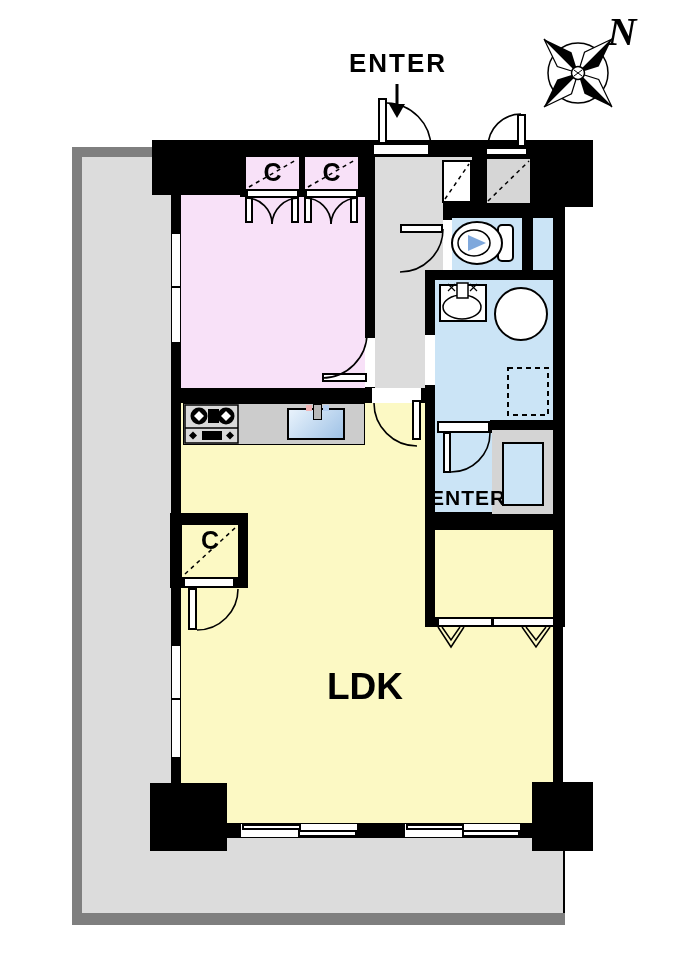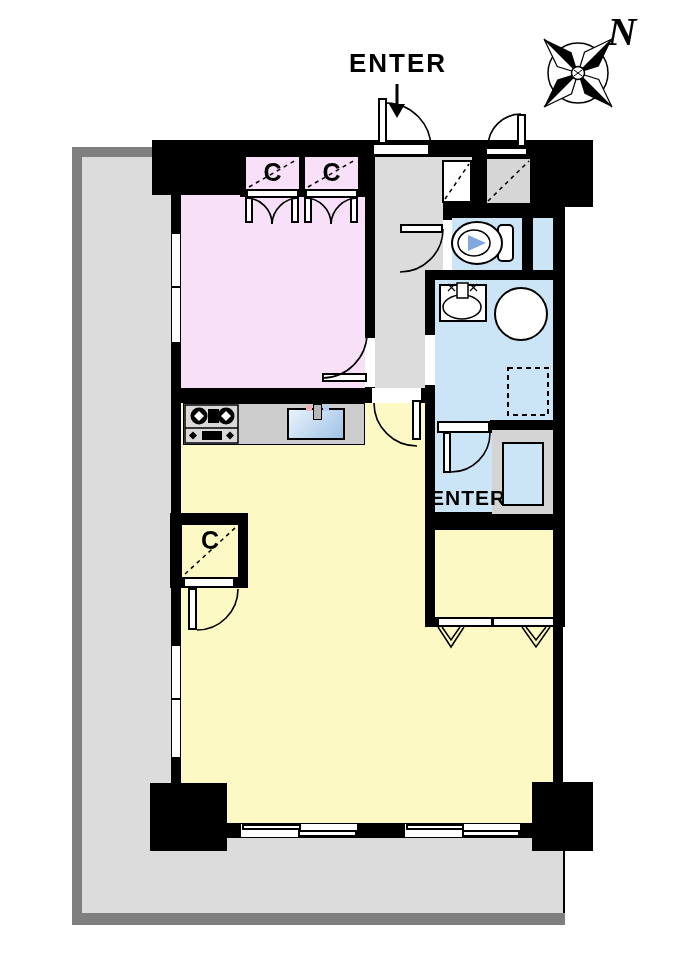--- a/index.html
+++ b/index.html
@@ -193,13 +193,14 @@
       <path d="M574,70 l8,6 M574,76 l8,-6" stroke="#000" stroke-width="1"></path>
     </g>
   </svg>
 
   <div class="label" style="left:348px;top:50px;width:100px;font-size:26px;letter-spacing:2px">ENTER</div>
   <div class="label serif" style="left:600px;top:12px;width:44px;font-size:40px">N</div>
   <div class="label" style="left:246px;top:160px;width:53px;font-size:25px">C</div>
   <div class="label" style="left:305px;top:160px;width:53px;font-size:25px">C</div>
   <div class="label" style="left:182px;top:528px;width:56px;font-size:25px">C</div>
   <div class="label" style="left:430px;top:487px;width:68px;font-size:21px;letter-spacing:1px">ENTER</div>
+  <div class="label" style="left:303px;top:668px;width:124px;font-size:37px">LDK</div>
 </div>
 
 </body></html>

